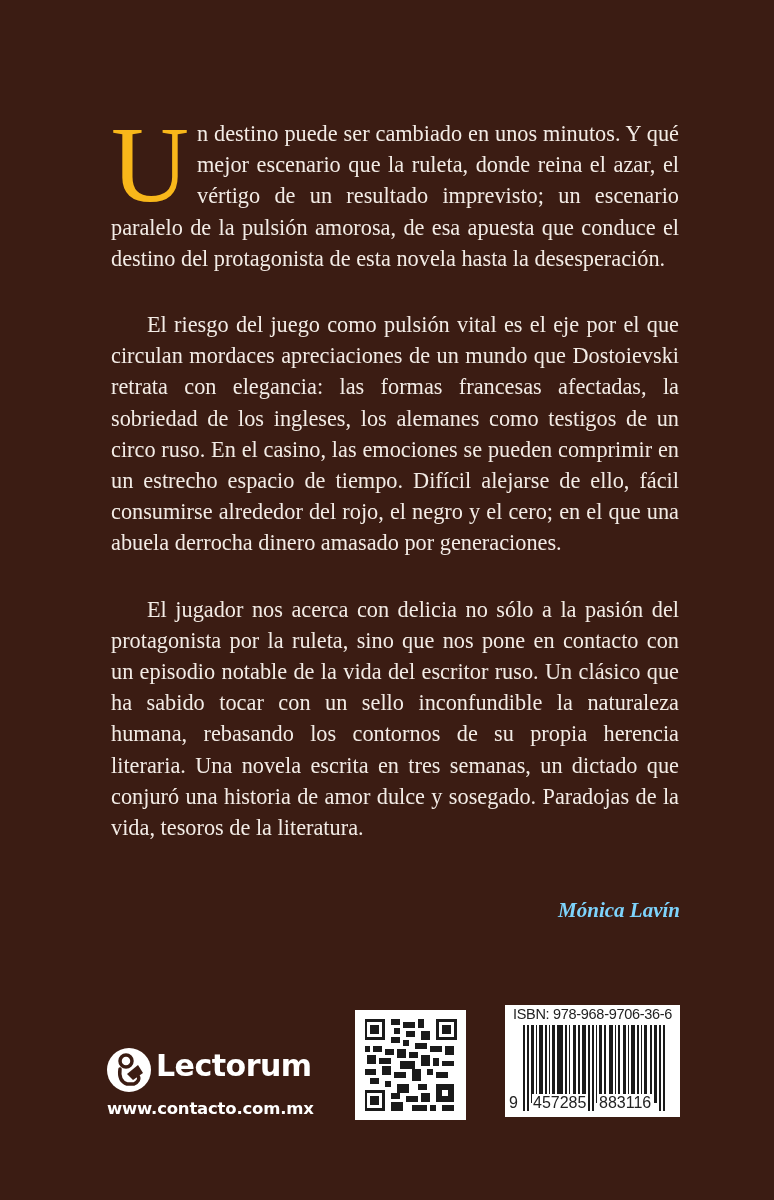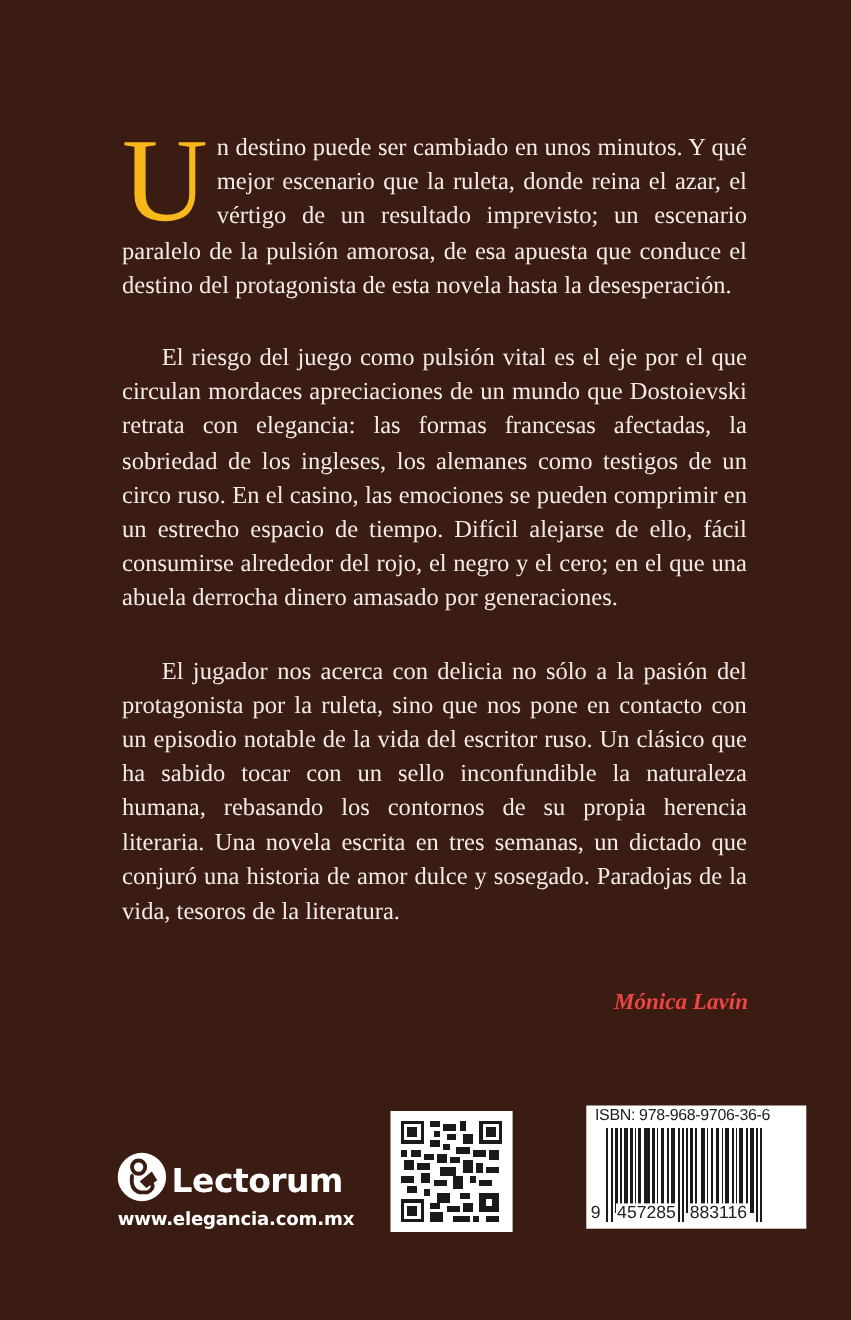--- a/index.html
+++ b/index.html
@@ -22,49 +22,49 @@
     color: #f8b71a;
     font-size: 108px;
     line-height: 82px;
     margin: 6px 8px 0 0;
     height: 86px;
   }
   .italic { }
   .author {
     position: absolute; left: 480px; top: 898px; width: 200px;
     text-align: right;
-    color: #ef4444;
+    color: #7dd3fc;
     font-style: italic; font-weight: bold;
     font-size: 21px;
   }
   .logo {
     position: absolute; left: 107px; top: 1048px;
-    display: flex; align-items: flex-end;
+    display: flex; align-items: flex-start;
   }
   .logo-icon {
     width: 44px; height: 44px; border-radius: 50%;
     background: #ffffff; position: relative; margin-right: 5px;
   }
   .logo-name {
     font-family: "DejaVu Sans", sans-serif; font-weight: bold;
     font-size: 30px; color: #ffffff; letter-spacing: -0.5px;
   }
   .url {
     position: absolute; left: 107px; top: 1099px;
     font-family: "DejaVu Sans", sans-serif; font-weight: bold;
     font-size: 16.5px; color: #ffffff; letter-spacing: -0.2px;
   }
   .qr {
     position: absolute; left: 355px; top: 1010px;
     width: 111px; height: 110px; background: #ffffff;
   }
   .qr svg { position: absolute; left: 9px; top: 9px; }
   .barcode-box {
-    position: absolute; left: 533px; top: 1005px;
-    width: 200px; height: 112px; background: #ffffff;
+    position: absolute; left: 505px; top: 1005px;
+    width: 175px; height: 112px; background: #ffffff;
   }
   .isbn-label {
     position: absolute; left: 0; top: 1px; width: 175px; text-align: center;
     font-family: "Liberation Sans", sans-serif; font-size: 14.5px; color: #222;
     letter-spacing: -0.3px;
   }
   .barcode-bars { position: absolute; left: 8px; top: 20px; }
   .barcode-digits {
     position: absolute; top: 89px; font-family: "Liberation Sans", sans-serif;
     font-size: 16px; color: #222; background: #fff; padding: 0 1px; line-height: 18px;
@@ -88,21 +88,21 @@
 <div class="logo">
   <div class="logo-icon">
     <svg width="44" height="44" viewBox="0 0 44 44">
       <circle cx="19" cy="13" r="6" fill="none" stroke="#3b1c13" stroke-width="3.5"></circle>
       <path d="M13 21 C12 28 14 34 20 36 L27 36 C31 34 33 31 31 28" fill="none" stroke="#3b1c13" stroke-width="3.5" stroke-linecap="round"></path>
       <path d="M20 26 L31 17 L36 25 L26 32 Z" fill="#3b1c13"></path>
     </svg>
   </div>
   <span class="logo-name">Lectorum</span>
 </div>
-<div class="url">www.elegancia.com.mx</div>
+<div class="url">www.contacto.com.mx</div>
 
 <div class="qr">
   <svg width="93" height="92" viewBox="0 0 31 31" shape-rendering="crispEdges">
     <g fill="#1a1a1a">
       <rect x="0" y="0" width="7" height="7"></rect>
         <rect x="1" y="1" width="5" height="5" fill="#fff"></rect>
         <rect x="2" y="2" width="3" height="3"></rect>
       <rect x="24" y="0" width="7" height="7"></rect>
         <rect x="25" y="1" width="5" height="5" fill="#fff"></rect>
         <rect x="26" y="2" width="3" height="3"></rect>

